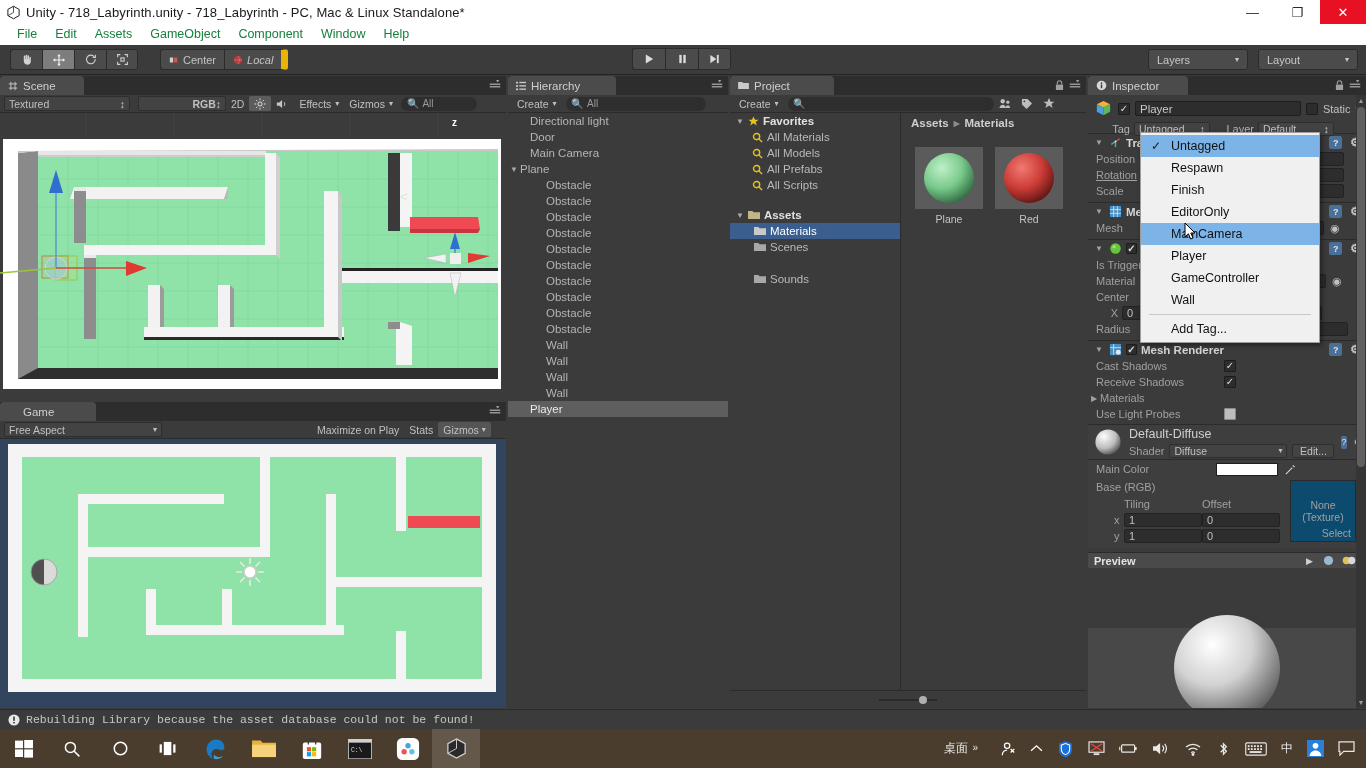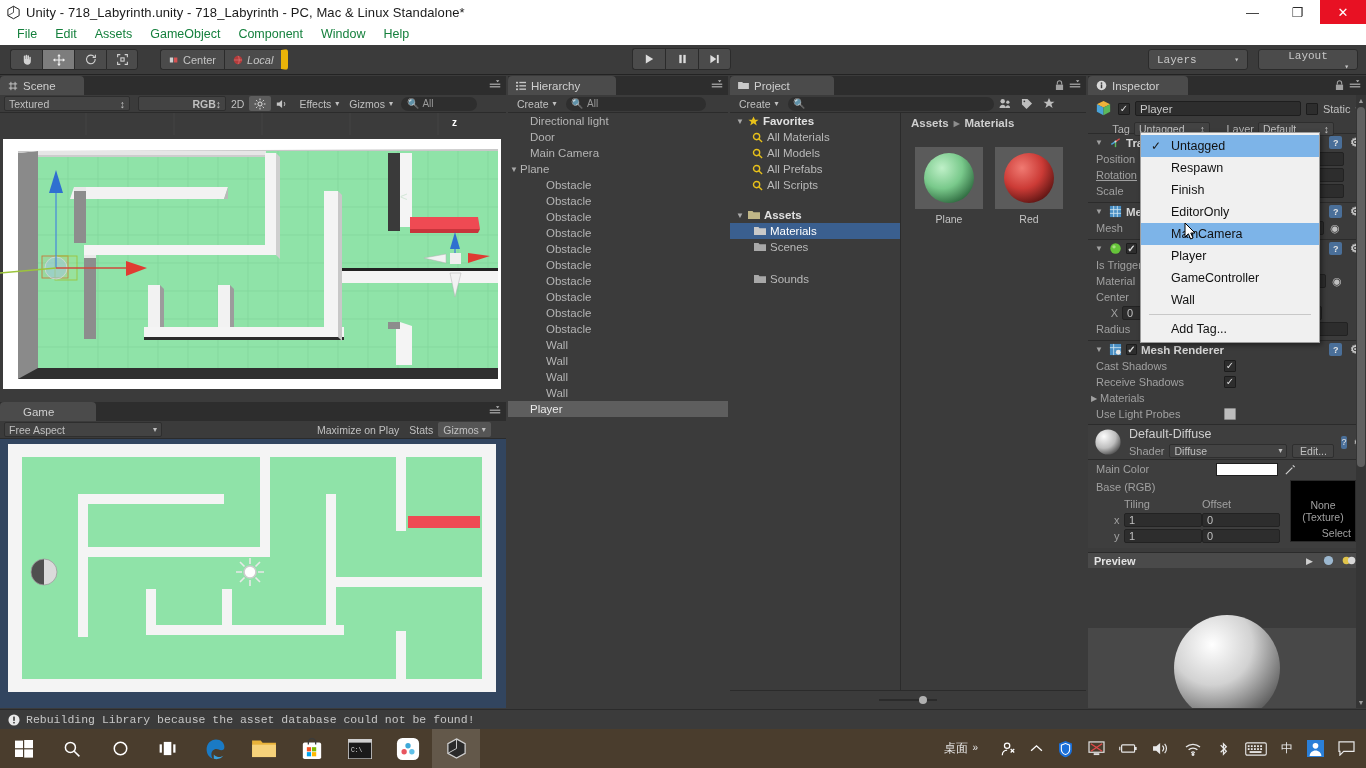--- a/index.html
+++ b/index.html
@@ -55,21 +55,21 @@
   .pbtn:last-child { border-radius: 0 3px 3px 0; border-right: 7px solid #eab308; font-style: italic; }
   .play-group { position: absolute; left: 632px; top: 3px; display: flex; }
   .plbtn {
     width: 33px; height: 22px; background: #4b4b4b; border: 1px solid #2b2b2b; border-right: none;
     display: flex; align-items: center; justify-content: center; color: #cfcfcf;
   }
   .plbtn:first-child { border-radius: 3px 0 0 3px; }
   .plbtn:last-child { border-radius: 0 3px 3px 0; border-right: 1px solid #2b2b2b; }
   .right-dd { position: absolute; top: 4px; height: 21px; background: #4b4b4b;
     border: 1px solid #2b2b2b; border-radius: 3px; color: #c8c8c8; font-size: 11px;
-    display: flex; align-items: center; padding: 0 8px; font-family: Liberation Mono, monospace; }
+    display: flex; align-items: center; padding: 0 8px; }
   .right-dd .caret { margin-left: auto; padding-left: 10px; font-size: 8px; }
 
   
   .panel { position: absolute; background: #3b3b3b; }
   .panel-tabrow { position: relative; height: 19px; background: #2d2d2d; }
   .panel-tab {
     position: absolute; left: 0; top: 0; height: 19px; background: #4b4b4b;
     border-radius: 4px 4px 0 0; display: flex; align-items: center; gap: 5px;
     padding: 0 12px 0 8px; color: #cfcfcf; font-size: 11.5px;
   }
@@ -273,21 +273,21 @@
         <svg width="11" height="12" viewBox="0 0 12 12" fill="#dcdcdc">
             <path d="M1.5 1.5 L8 6 L1.5 10.5 Z"></path>
             <rect x="8.6" y="1.5" width="2" height="9"></rect>
           </svg>
       </div>
     </div>
     <div class="right-dd" style="left:1148px;width:100px;">
       <span>Layers</span>
       <span class="caret">▾</span>
     </div>
-    <div class="right-dd" style="left:1258px;width:100px;flex-direction:column;">
+    <div class="right-dd" style="left:1258px;width:100px;">
       <span>Layout</span>
       <span class="caret">▾</span>
     </div>
   </div>
 
   <div class="panel" id="scene-panel">
     <div class="panel-tabrow">
       <div class="panel-tab" style="width:84px;">
         <span>
           <svg width="10" height="10" viewBox="0 0 12 12" stroke="#c9c9c9" stroke-width="1.1" fill="none">
@@ -1018,21 +1018,21 @@
             <span style="width:62px;height:13px;background:#ffffff;border:1px solid #1f1f1f;"></span>
             <span style="color:#c8c8c8;padding-left:6px;">
               <svg width="13" height="13" viewBox="0 0 14 14" stroke="#cfcfcf" stroke-width="1.3" fill="none">
                   <path d="M2 12l7-7M9.5 2.5l2 2"></path>
                 </svg>
             </span>
           </div>
           <div class="comp-row" style="height:18px;">
             <span style="width:120px;">Base (RGB)</span>
           </div>
-          <div style="position:absolute;right:10px;top:20px;width:66px;height:62px;background:#000000;border:1px solid #2a2a2a;display:flex;flex-direction:column;align-items:center;justify-content:center;">
+          <div style="position:absolute;right:10px;top:20px;width:66px;height:62px;background:#0c4a6e;border:1px solid #2a2a2a;display:flex;flex-direction:column;align-items:center;justify-content:center;">
             <div style="color:#a0a0a0;font-size:10.5px;">None</div>
             <div style="color:#a0a0a0;font-size:10.5px;">(Texture)</div>
             <div style="color:#a0a0a0;font-size:10.5px;position:absolute;bottom:2px;right:4px;">Select</div>
           </div>
           <div class="comp-row" style="height:16px;padding-left:36px;">
             <span style="width:78px;">Tiling</span>
             <span style="width:78px;">Offset</span>
           </div>
           <div class="comp-row" style="height:16px;padding-left:26px;" able="true">
             <span style="width:10px;">x</span>

